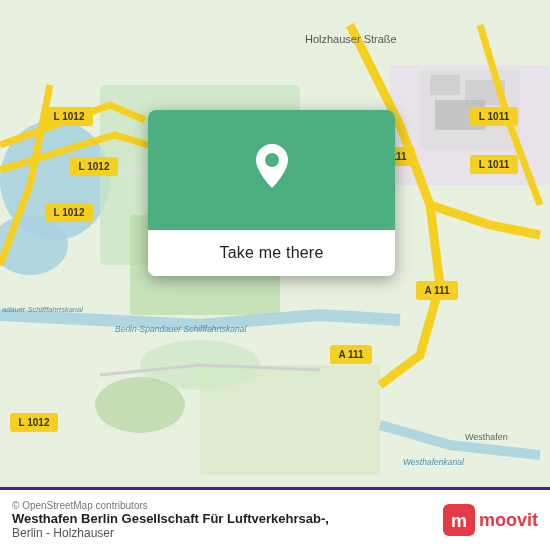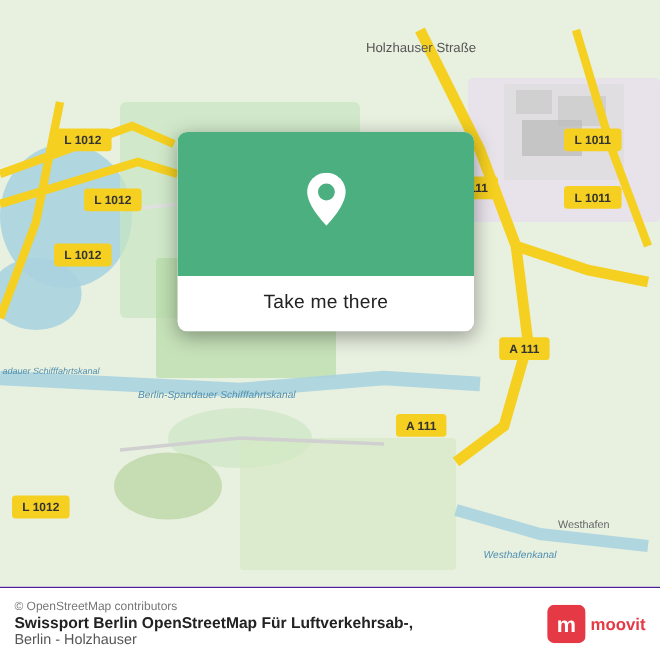--- a/index.html
+++ b/index.html
@@ -76,21 +76,21 @@
     #bottom-bar {
       position: absolute;
       bottom: 0;
       left: 0;
       width: 100%;
       background: white;
       padding: 10px 12px 10px 12px;
       display: flex;
       align-items: center;
       justify-content: space-between;
-      border-top: 1px solid #4c1d95;
+      border-top: 3px solid #4c1d95;
     }
 
     #bottom-text-area {
       display: flex;
       flex-direction: column;
     }
 
     #attribution {
       font-size: 10px;
       color: #777;
@@ -113,21 +113,21 @@
       gap: 4px;
       flex-shrink: 0;
     }
 
     #moovit-icon {
       width: 32px;
       height: 32px;
     }
 
     #moovit-text {
-      font-size: 14px;
+      font-size: 18px;
       font-weight: bold;
       color: #e63946;
     }
   </style>
 </head>
 <body>
 
 <div id="map-container">
   <div id="map-bg"></div>
 
@@ -211,21 +211,21 @@
         <path d="M22 0C13.16 0 6 7.16 6 16C6 28 22 44 22 44C22 44 38 28 38 16C38 7.16 30.84 0 22 0Z" fill="white"></path>
         <circle cx="22" cy="16" r="7" fill="#4caf80"></circle>
       </svg>
     </div>
     <button id="take-me-btn">Take me there</button>
   </div>
 
   <div id="bottom-bar">
     <div id="bottom-text-area">
       <span id="attribution">© OpenStreetMap contributors</span>
-      <span id="location-title">Swissport Berlin OpenStreetMap Für Luftverkehrsab-,</span>
+      <span id="location-title">Westhafen Berlin Gesellschaft Für Luftverkehrsab-,</span>
       <span id="location-subtitle">Berlin - Holzhauser</span>
     </div>
     <div id="moovit-logo">
 
       <svg id="moovit-icon" viewBox="0 0 32 32" xmlns="http://www.w3.org/2000/svg">
         <rect width="32" height="32" rx="6" fill="#e63946"></rect>
         <text x="16" y="23" font-size="18" fill="white" font-family="Arial" font-weight="bold" text-anchor="middle">m</text>
       </svg>
       <span id="moovit-text">moovit</span>
     </div>

